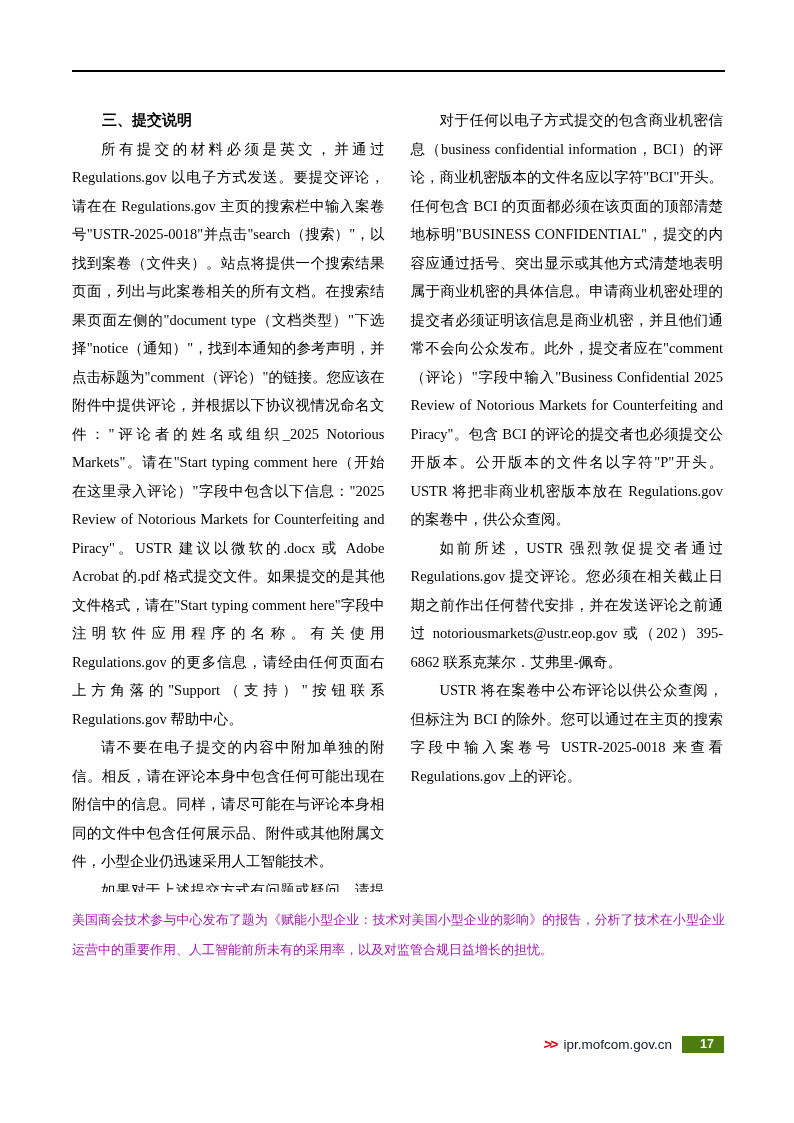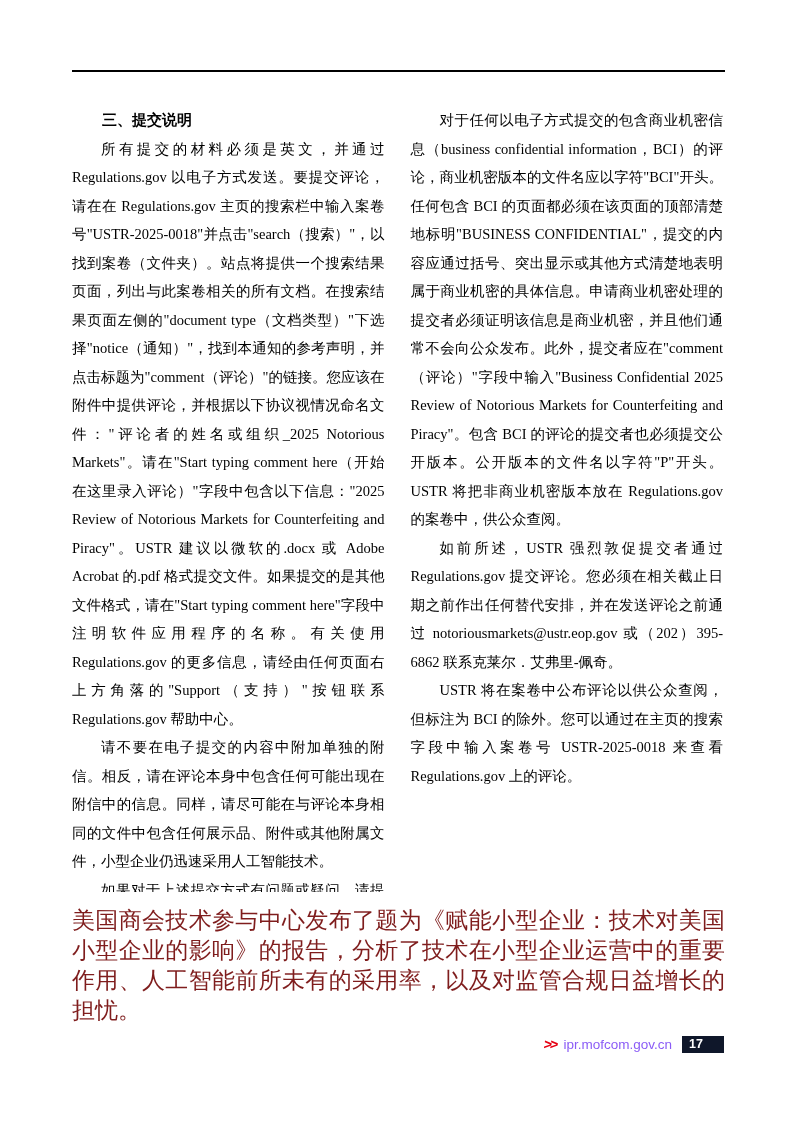--- a/index.html
+++ b/index.html
@@ -55,23 +55,23 @@
   }
   .news-headline {
     color: #1d4ea5;
     font-size: 23px;
     font-weight: bold;
     line-height: 34px;
     letter-spacing: 0.5px;
   }
   .news-body {
     margin-top: 9px;
-    font-size: 23px;
+    font-size: 13px;
     line-height: 30px;
-    color: #7f1d1d;
+    color: #a21caf;
     text-align: justify;
   }
   .footer {
     position: absolute;
     top: 1035px;
     right: 70px;
     height: 18px;
     display: flex;
     align-items: center;
     font-family: "Liberation Sans", "DejaVu Sans", sans-serif;
@@ -80,34 +80,34 @@
     color: #e60012;
     font-weight: bold;
     font-size: 14px;
     letter-spacing: -2px;
     margin-right: 7px;
     transform: skewX(-8deg);
   }
   .site {
     font-size: 13.5px;
     font-weight: 500;
-    color: #8b5cf6;
+    color: #0f172a;
   }
   .pagenum {
     margin-left: 10px;
-    background: #0f172a;
+    background: #4d7c0f;
     color: #ffffff;
     font-size: 12.5px;
     font-weight: bold;
     width: 42px;
     height: 17px;
     display: flex;
     align-items: center;
     justify-content: flex-end;
-    padding-right: 21px;
+    padding-right: 10px;
   }
 </style>
 </head>
 <body>
 
 <div class="page">
 
   <div class="top-rule"></div>
 
   <div class="columns">

